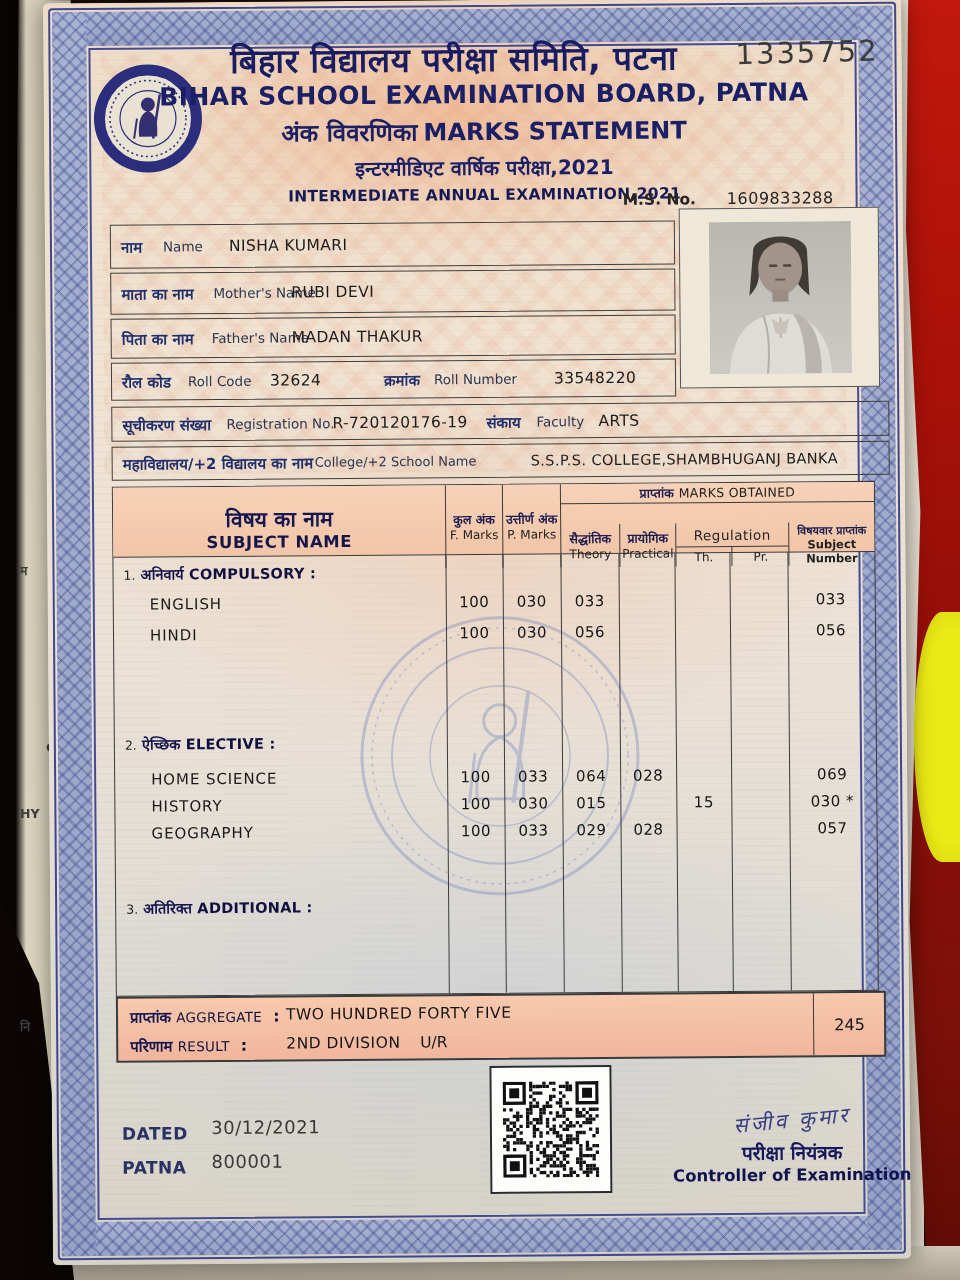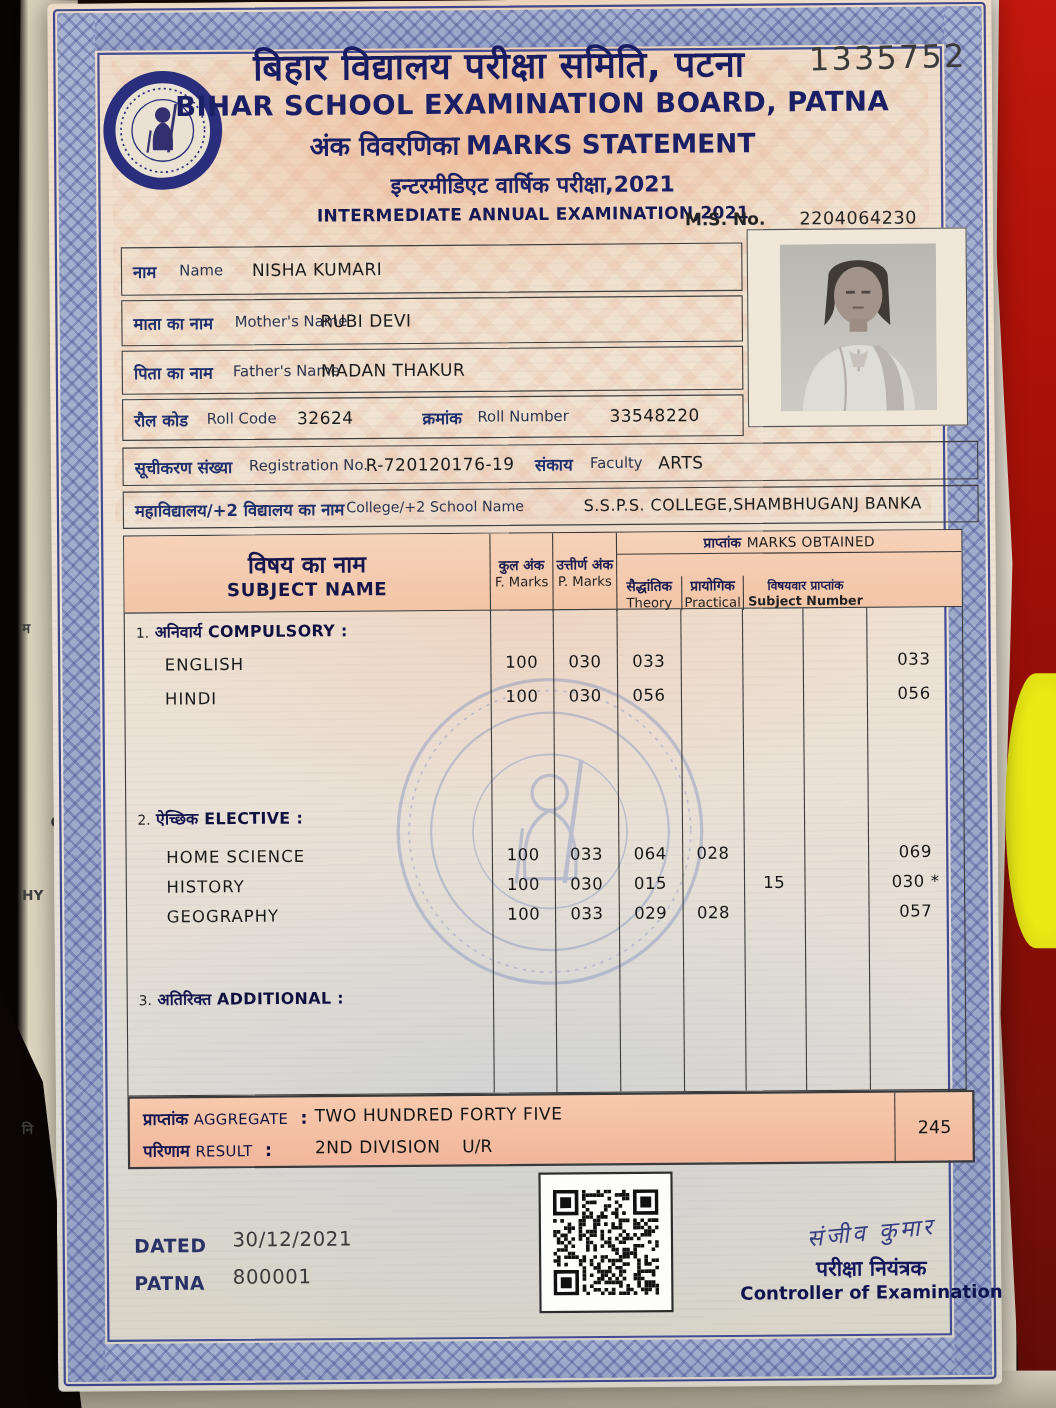--- a/index.html
+++ b/index.html
@@ -209,21 +209,21 @@
   <div class="tblock">
     <div class="t2">BIHAR SCHOOL EXAMINATION BOARD, PATNA</div>
     <div class="t3">
       <span>अंक विवरणिका</span><span class="en">MARKS STATEMENT</span>
     </div>
     <div class="t4">इन्टरमीडिएट वार्षिक परीक्षा,2021</div>
     <div class="t5">INTERMEDIATE ANNUAL EXAMINATION,2021</div>
   </div>
   <div class="msno">
     <span class="lab">M.S. No.</span>
-    <span class="val">2204064230</span>
+    <span class="val">1609833288</span>
   </div>
 
   <div class="fbox fbox-name">
     <span class="hi">नाम</span>
     <span class="en">Name</span>
     <span class="val">NISHA KUMARI</span>
   </div>
   <div class="fbox fbox-mother">
     <span class="hi">माता का नाम</span>
     <span class="en">Mother's Name</span>
@@ -297,20 +297,27 @@
           <span class="h-sm-en">MARKS OBTAINED</span>
         </div>
         <div class="mt-subrow">
           <div class="mt-sc">
             <div class="h-sm-hi">सैद्धांतिक</div>
             <div class="h-sm-en">Theory</div>
           </div>
           <div class="mt-sc">
             <div class="h-sm-hi">प्रायोगिक</div>
             <div class="h-sm-en">Practical</div>
+          </div>
+          <div class="mt-sc mt-reg">
+            <div class="reg-title">Regulation</div>
+            <div class="reg-cols">
+              <div>Th.</div>
+              <div>Pr.</div>
+            </div>
           </div>
           <div class="mt-sc">
             <div class="h-tot-hi">विषयवार प्राप्तांक</div>
             <div class="h-tot-en">Subject Number</div>
           </div>
         </div>
       </div>
     </div>
     <div class="mt-body">
       <div class="watermark">

